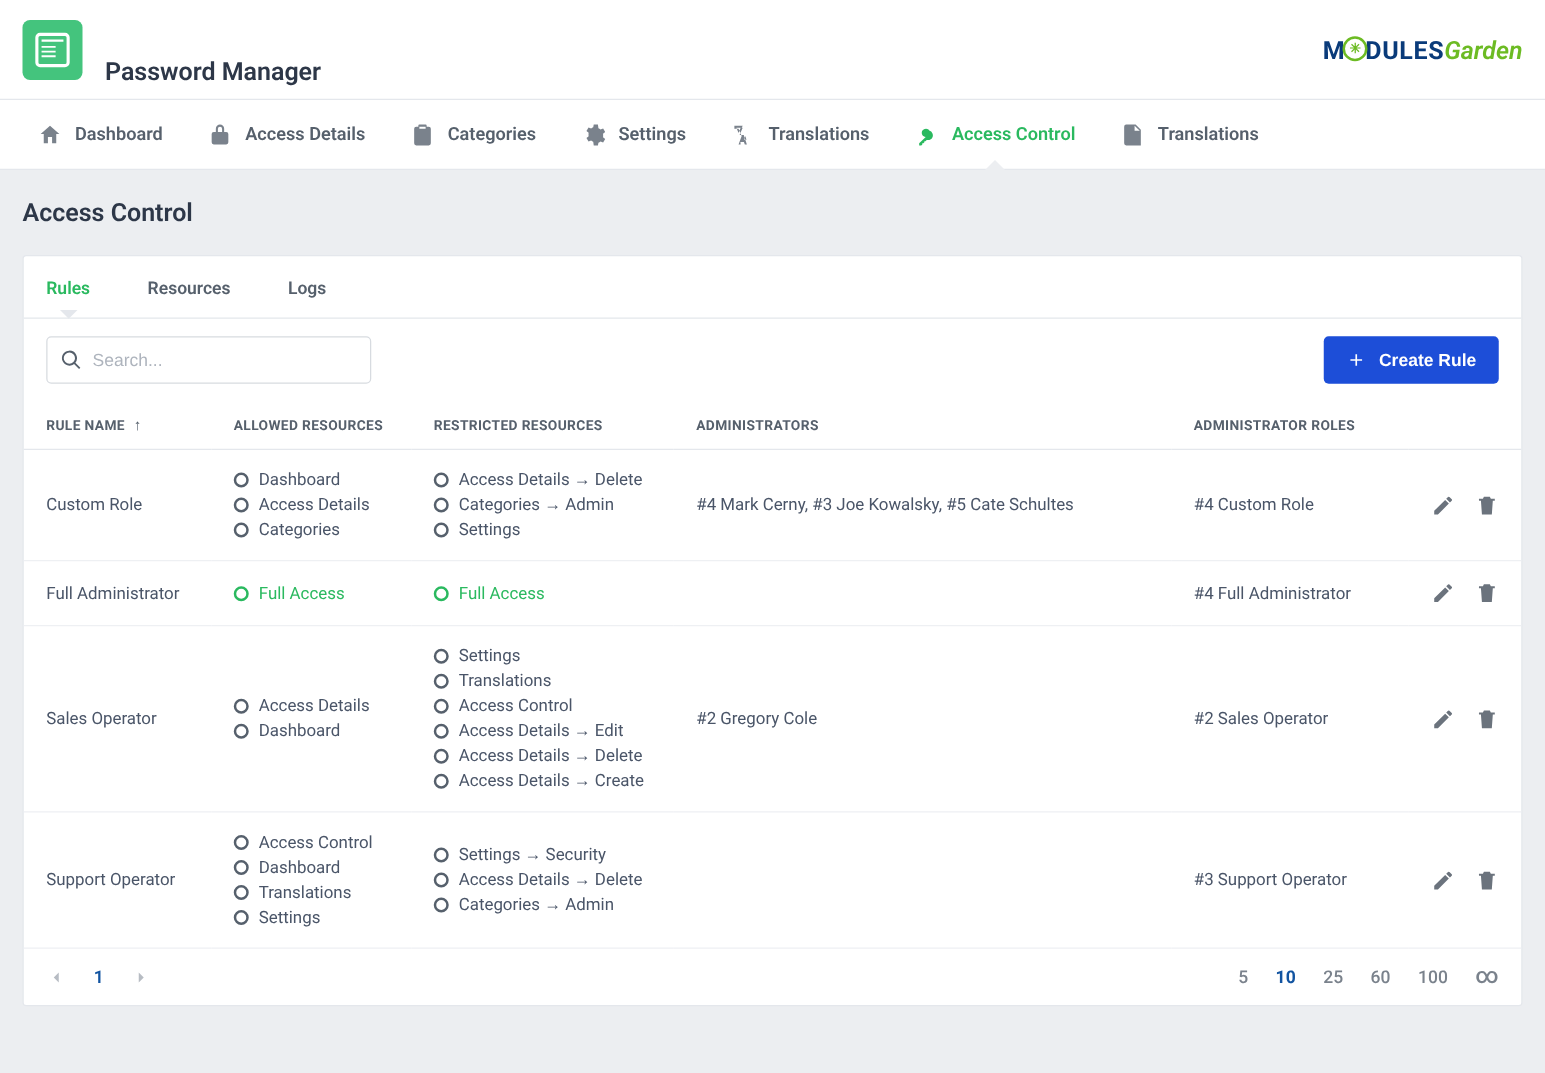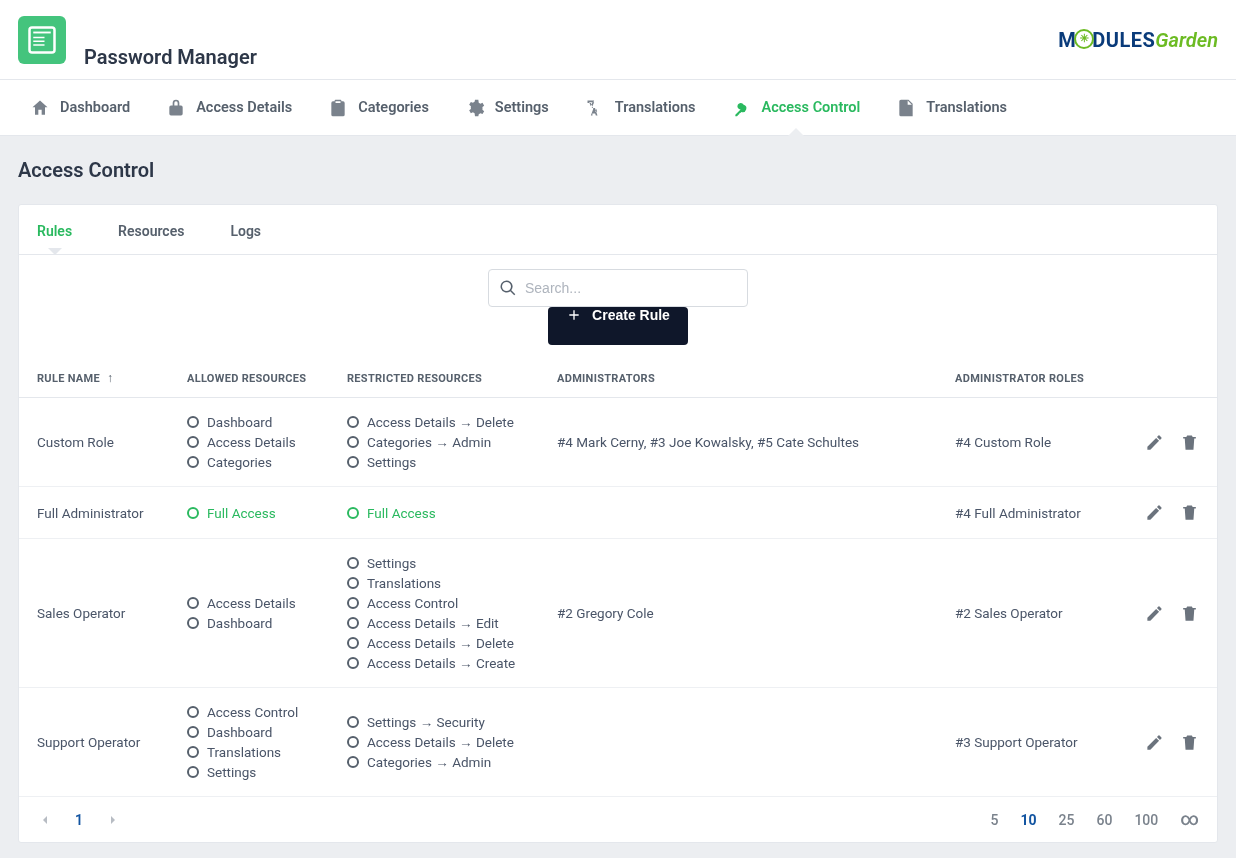--- a/index.html
+++ b/index.html
@@ -106,38 +106,37 @@
     border-top:7px solid #e4e7ec;
   }
   .tabs::after{
     content:""; position:absolute; left:0; right:0; bottom:0; height:1px; background:#e4e7ec;
   }
 
   
   .toolbar {
     display:flex; justify-content:space-between; align-items:center;
     padding: 14px 18px;
-    flex-direction: column;
   }
   .search-wrap {
     display:flex; align-items:center;
     border:1px solid #d7dbe0; border-radius:4px;
     width:260px; height:38px;
     padding:0 10px; gap:8px;
     color:#7a828c;
   }
   .search-wrap input {
     border:none; outline:none; flex:1; font-size:14px; color:#4a5568;
   }
   .search-wrap input::placeholder{ color:#aeb4bd; }
   .search-wrap svg{ width:18px;height:18px; fill:#56606c;}
 
   .btn-primary {
-    background:#0f172a; color:#fff; border:none; border-radius:4px;
-    height:38px; padding:0 18px; display:flex; align-items:flex-start; gap:10px;
+    background:#1d4ed8; color:#fff; border:none; border-radius:4px;
+    height:38px; padding:0 18px; display:flex; align-items:center; gap:10px;
     font-weight:600; font-size:14px; cursor:pointer;
   }
   .btn-primary svg{ width:16px;height:16px; fill:#fff;}
 
   
   table.data { width:100%; border-collapse:collapse;padding-left:34px; }
   table.data thead th {
     text-align:left; font-size:11px; font-weight:700; letter-spacing:0.3px;
     color:#56606c; padding:12px 18px; border-bottom:1px solid #e4e7ec;
     text-transform:uppercase;

